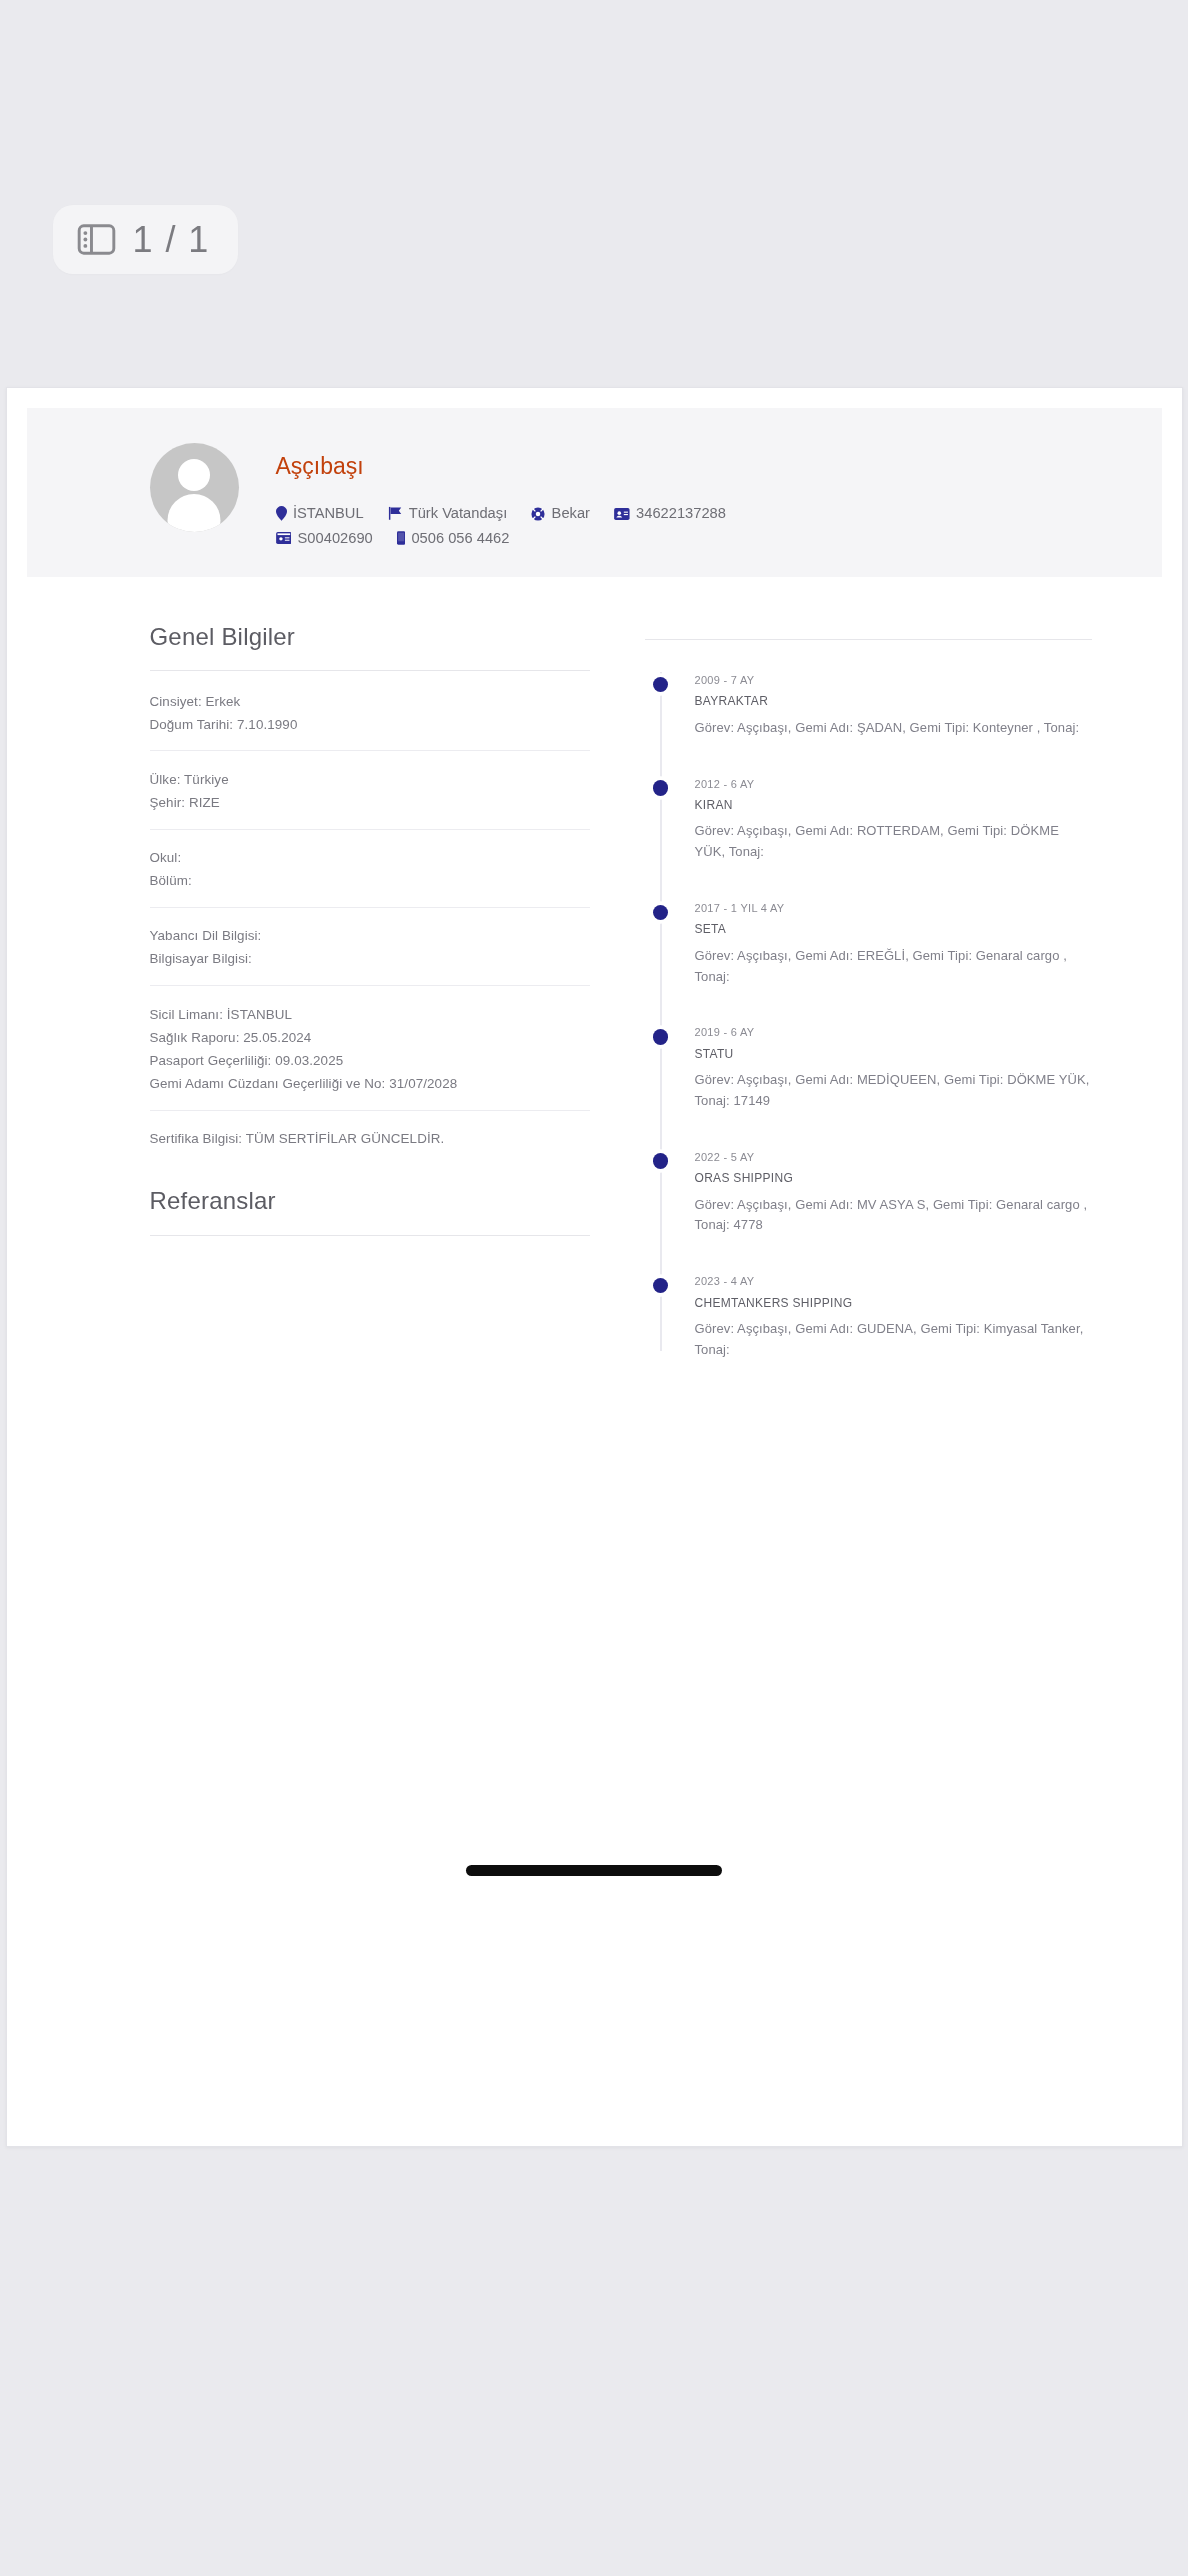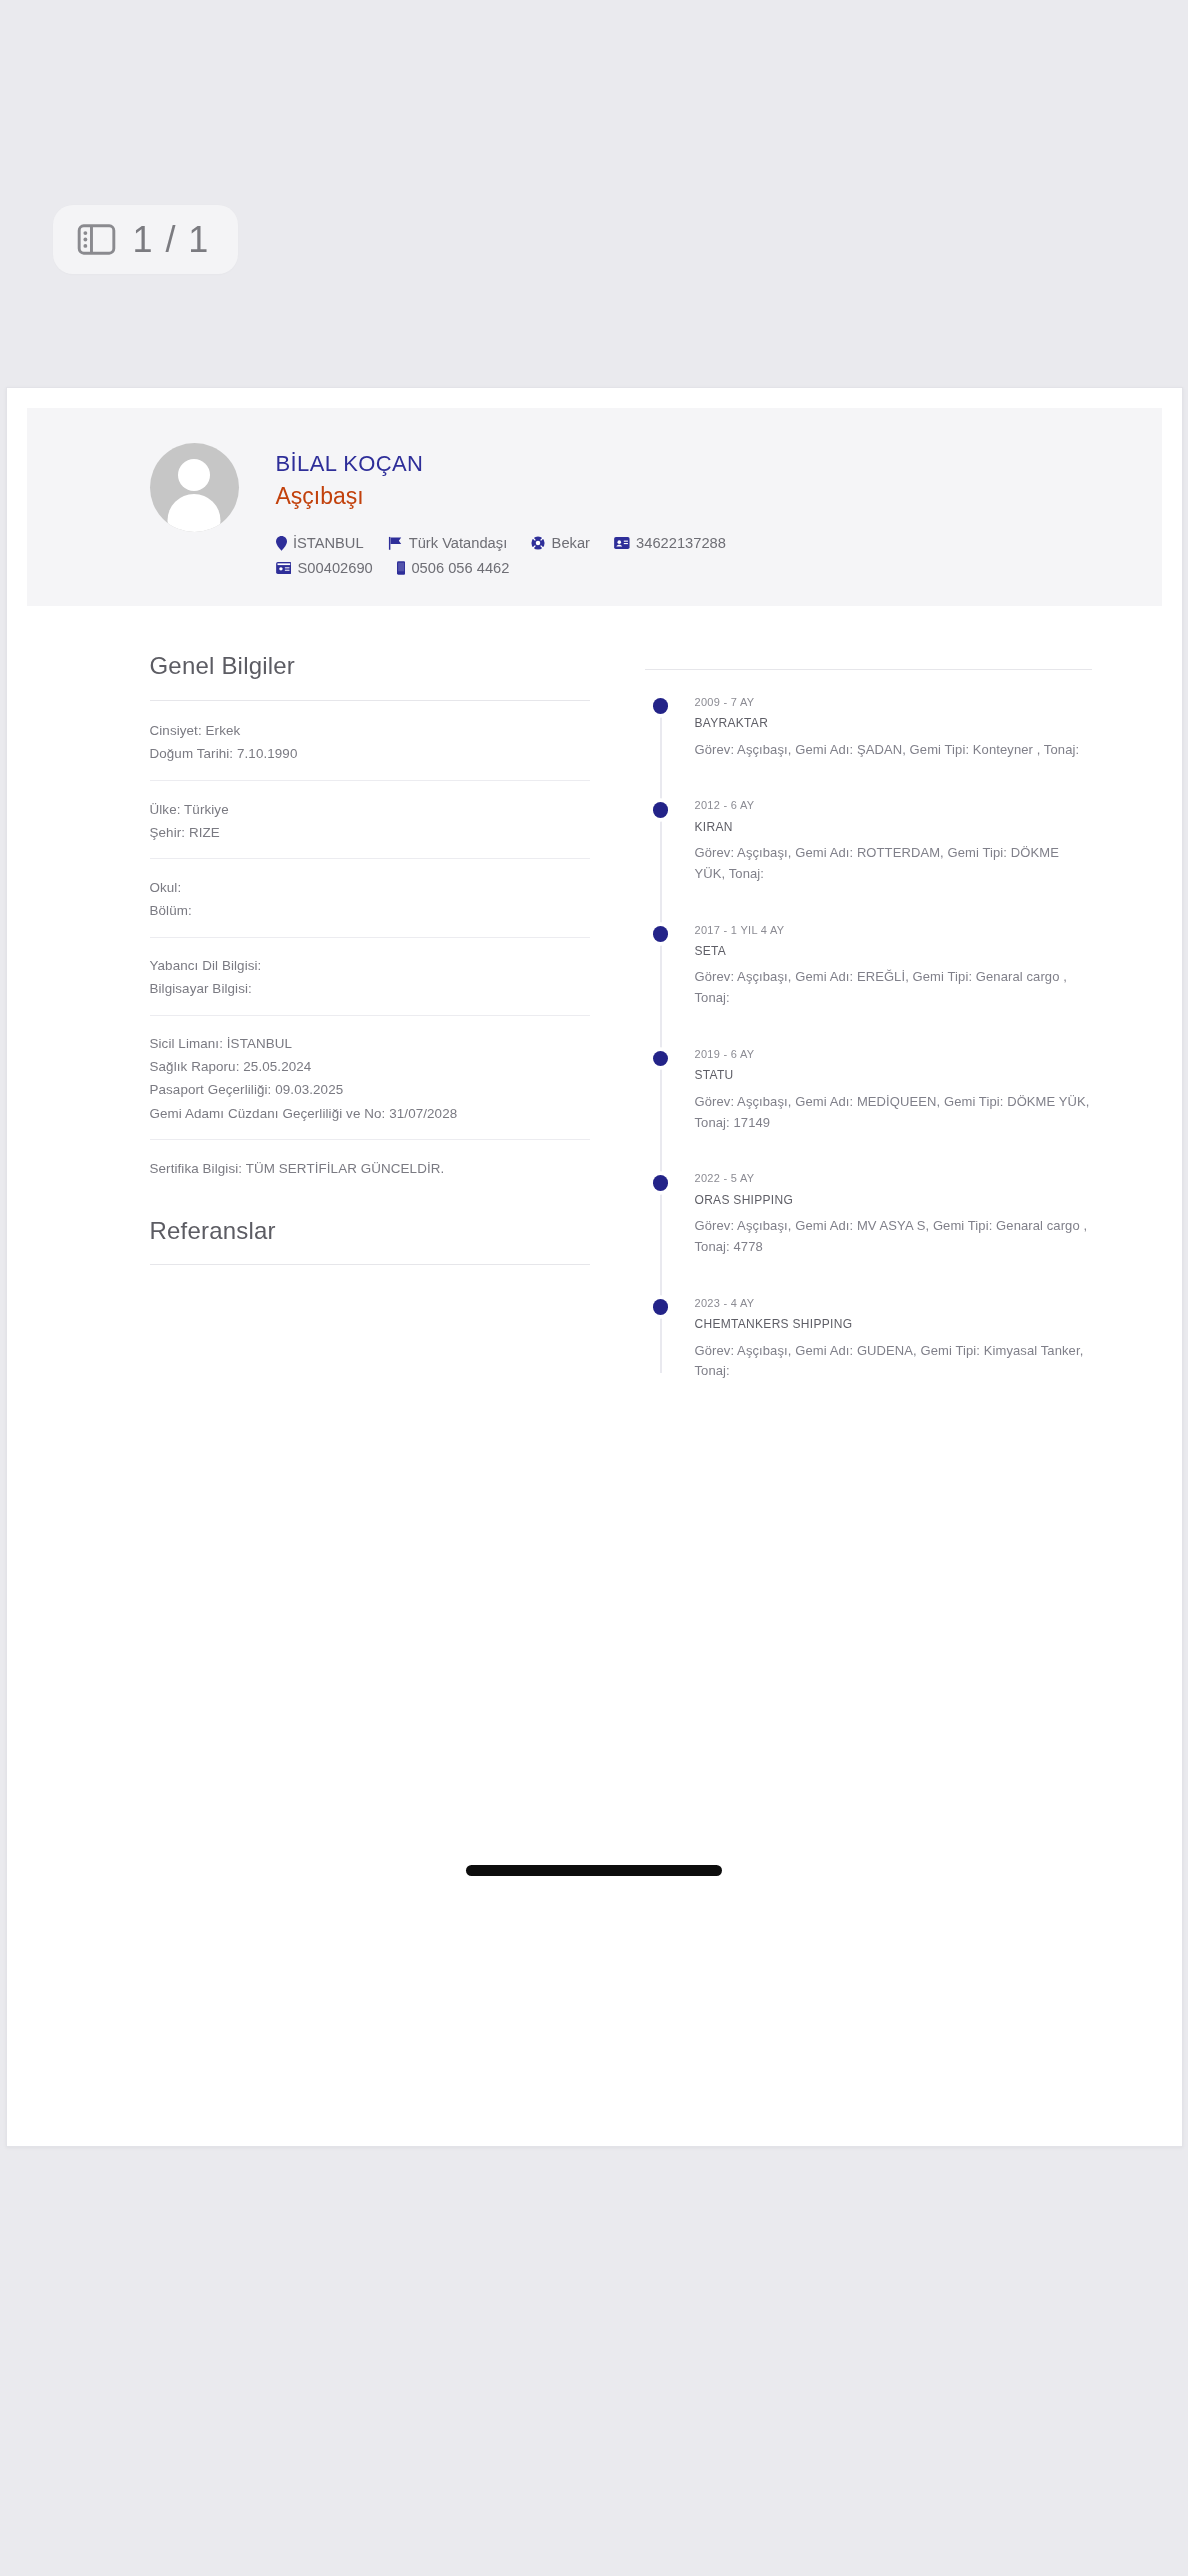--- a/index.html
+++ b/index.html
@@ -112,21 +112,21 @@
     font-size: 13.4px; color: #7a7a82; line-height: 1.72;
     letter-spacing: 0.1px;
   }
   .group-rule { height: 0.9px; background: #ececf0; margin-top: 14.7px; }
 
   .ref-title { margin-top: 35px; }
 
   
   .timeline {
     position: relative;
-    margin-top: 24px;
+    margin-top: 32px;
     padding-left: 0;
   }
   .tl-axis {
     position: absolute; left: 15.7px; top: 0; bottom: 9.2px;
     width: 1.8px; background: #e9e9ef;
   }
   .tl-item { position: relative; padding-left: 50px; padding-bottom: 26px; }
   .tl-item:last-child { padding-bottom: 0; }
   .tl-dot {
     position: absolute; left: 8.3px; top: 4.6px;
@@ -175,21 +175,20 @@
   </div>
 
   <div class="doc-sheet">
 
     <div class="cv-header">
       <div class="avatar">
         <div class="head"></div>
         <div class="body"></div>
       </div>
       <div class="cv-ident">
-        <div class="cv-name">BİLAL KOÇAN</div>
         <div class="cv-role">Aşçıbaşı</div>
 
         <div class="cv-meta">
           <div class="meta-row">
             <span class="meta-item">
               <span>
                 <svg width="11" height="14.7" viewBox="0 0 12 16">
                     <path d="M6 0C2.7 0 0 2.7 0 6c0 4.3 6 10 6 10s6-5.7 6-10c0-3.3-2.7-6-6-6z" fill="#2e2e99"></path>
                   </svg>
               </span>

